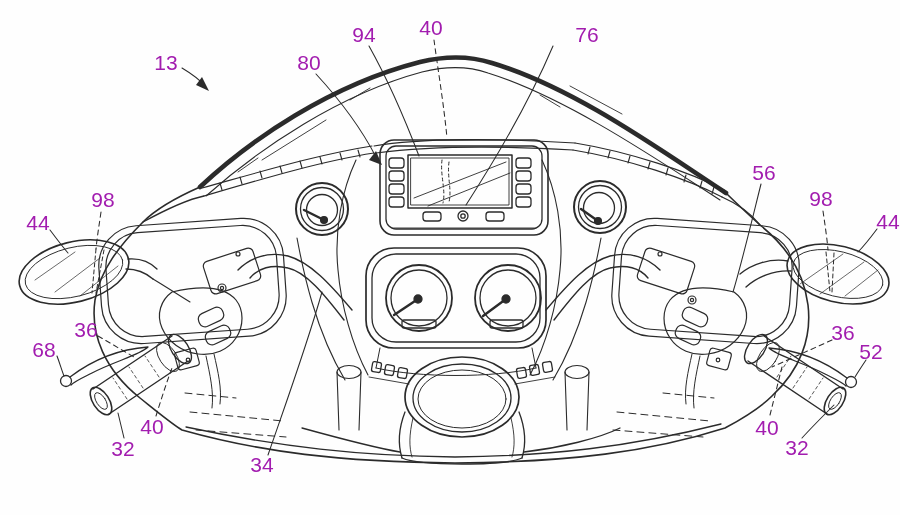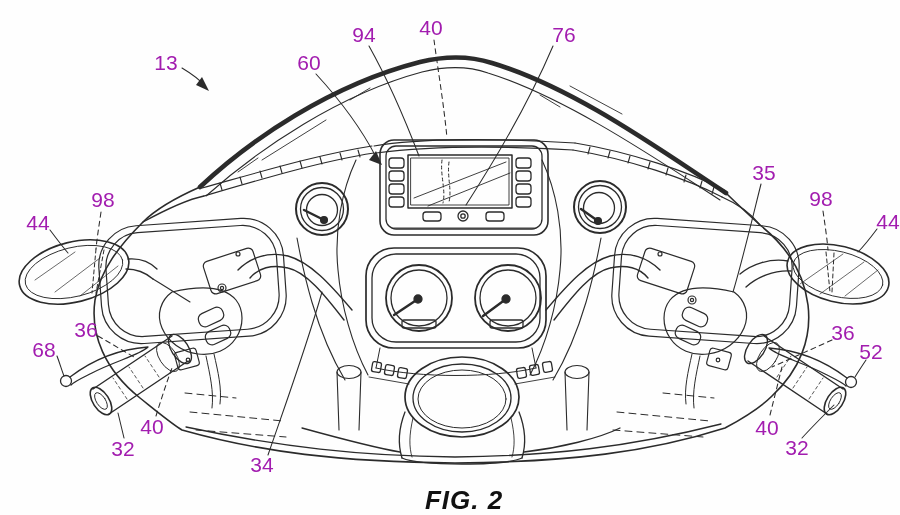--- a/index.html
+++ b/index.html
@@ -281,34 +281,33 @@
 
     <path d="M 832,340 C 812,349 792,358 772,367" stroke-dasharray="5,4"></path>
     <path d="M 866,360 C 862,366 858,372 855,377"></path>
 
     <path d="M 770,415 C 774,399 778,383 782,367" stroke-dasharray="5,4"></path>
     <path d="M 802,438 C 812,427 824,415 834,405"></path>
   </g>
 </svg>
 
   <span class="ref" style="left:166px;top:62px">13</span>
-  <span class="ref" style="left:309px;top:62px">60</span>
+  <span class="ref" style="left:309px;top:62px">80</span>
   <span class="ref" style="left:364px;top:34px">94</span>
   <span class="ref" style="left:431px;top:27px">40</span>
-  <span class="ref" style="left:564px;top:34px">76</span>
-  <span class="ref" style="left:764px;top:172px">35</span>
+  <span class="ref" style="left:587px;top:34px">76</span>
+  <span class="ref" style="left:764px;top:172px">56</span>
   <span class="ref" style="left:103px;top:199px">98</span>
   <span class="ref" style="left:38px;top:222px">44</span>
   <span class="ref" style="left:821px;top:198px">98</span>
   <span class="ref" style="left:888px;top:221px">44</span>
   <span class="ref" style="left:86px;top:329px">36</span>
   <span class="ref" style="left:44px;top:349px">68</span>
   <span class="ref" style="left:152px;top:426px">40</span>
   <span class="ref" style="left:123px;top:448px">32</span>
   <span class="ref" style="left:262px;top:464px">34</span>
   <span class="ref" style="left:843px;top:332px">36</span>
   <span class="ref" style="left:871px;top:351px">52</span>
   <span class="ref" style="left:767px;top:427px">40</span>
   <span class="ref" style="left:797px;top:447px">32</span>
 
-  <div class="caption" style="left:464px;top:500px">FIG. 2</div>
 
 </div>
 
 </body></html>

